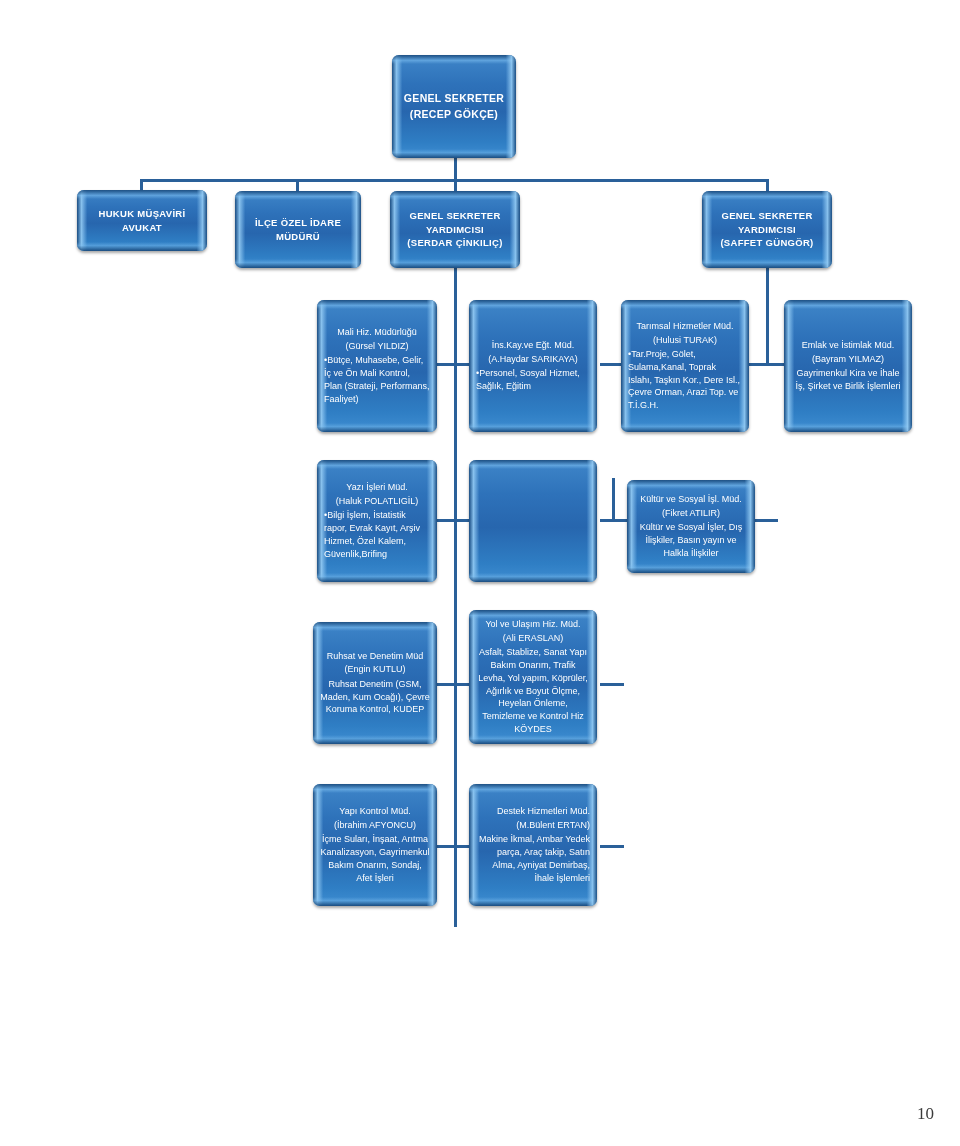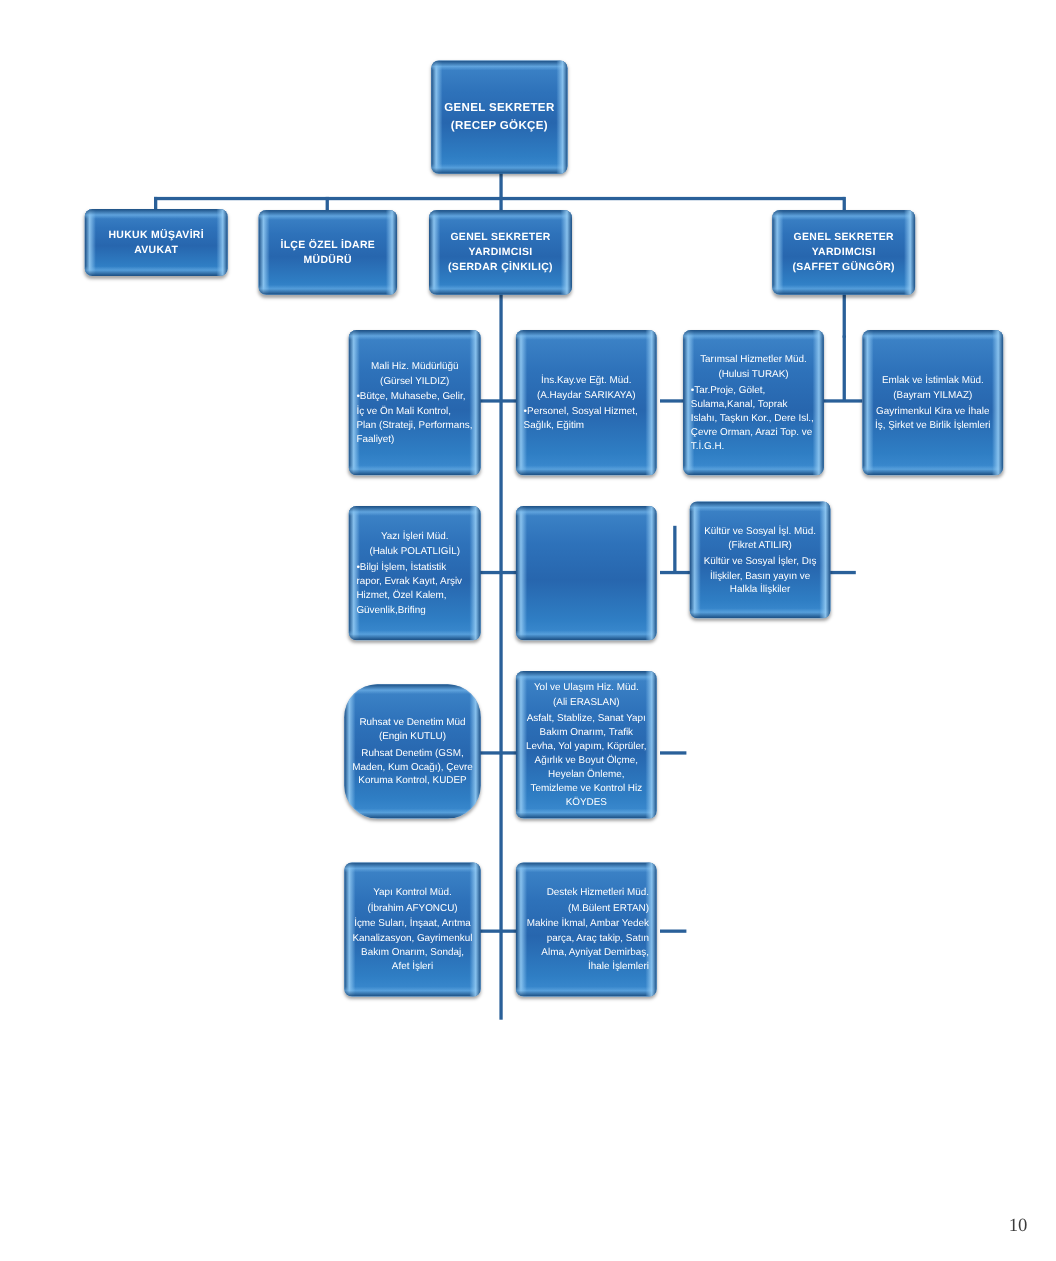--- a/index.html
+++ b/index.html
@@ -199,31 +199,31 @@
       <span class="name" style="text-align:center;">(Haluk POLATLIGİL)</span>
       <span class="desc">•Bilgi İşlem, İstatistik rapor, Evrak Kayıt, Arşiv Hizmet, Özel Kalem, Güvenlik,Brifing</span>
     </div>
   </div>
 
   <div class="box dept" style="left:469px;top:460px;width:128px;height:122px;font-size:9px;text-align:left;">
     <div class="bev-t"></div>
     <div class="bev-b"></div>
   </div>
 
-  <div class="box dept" style="left:627px;top:456px;width:128px;height:106px;font-size:9px;text-align:center;">
+  <div class="box dept" style="left:627px;top:480px;width:128px;height:93px;font-size:9px;text-align:center;">
     <div class="bev-t"></div>
     <div class="bev-b"></div>
     <div class="inner">
       <span class="title">Kültür ve Sosyal İşl. Müd.</span>
       <span class="name">(Fikret ATILIR)</span>
       <span class="desc">Kültür ve Sosyal İşler, Dış İlişkiler, Basın yayın ve Halkla İlişkiler</span>
     </div>
   </div>
 
-  <div class="box dept" style="left:313px;top:622px;width:124px;height:122px;font-size:9px;text-align:center;border-radius:30px;">
+  <div class="box dept" style="left:313px;top:622px;width:124px;height:122px;font-size:9px;text-align:center;">
     <div class="bev-t"></div>
     <div class="bev-b"></div>
     <div class="inner">
       <span class="title">Ruhsat ve Denetim Müd</span>
       <span class="name">(Engin KUTLU)</span>
       <span class="desc">Ruhsat Denetim (GSM, Maden, Kum Ocağı), Çevre Koruma Kontrol, KUDEP</span>
     </div>
   </div>
 
   <div class="box dept" style="left:469px;top:610px;width:128px;height:134px;font-size:9px;text-align:center;">

